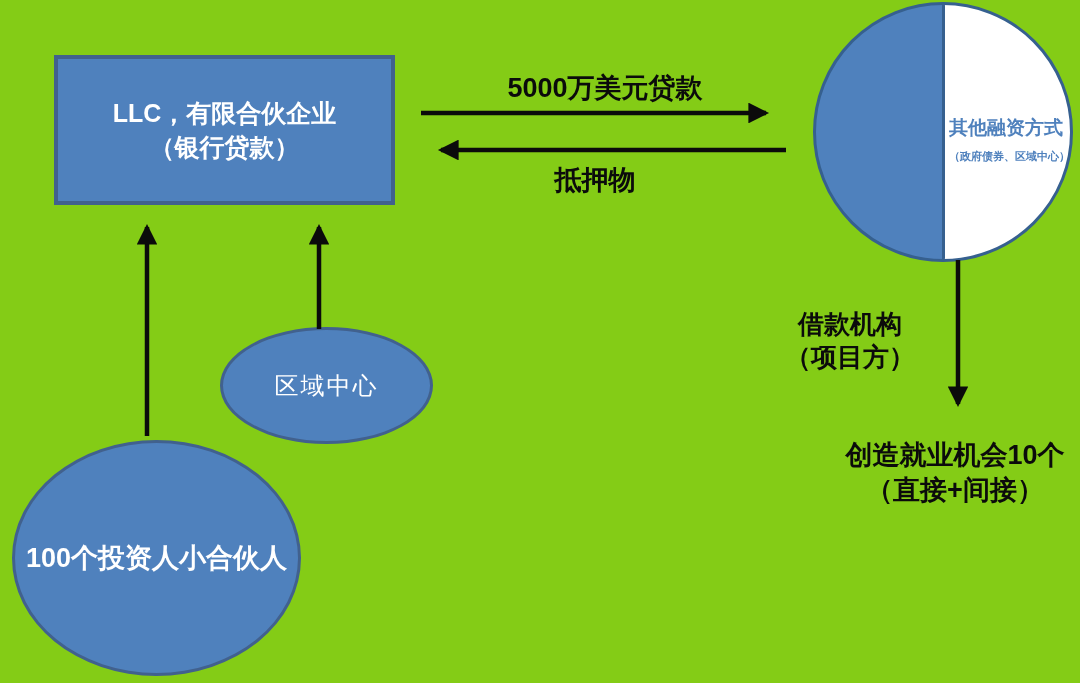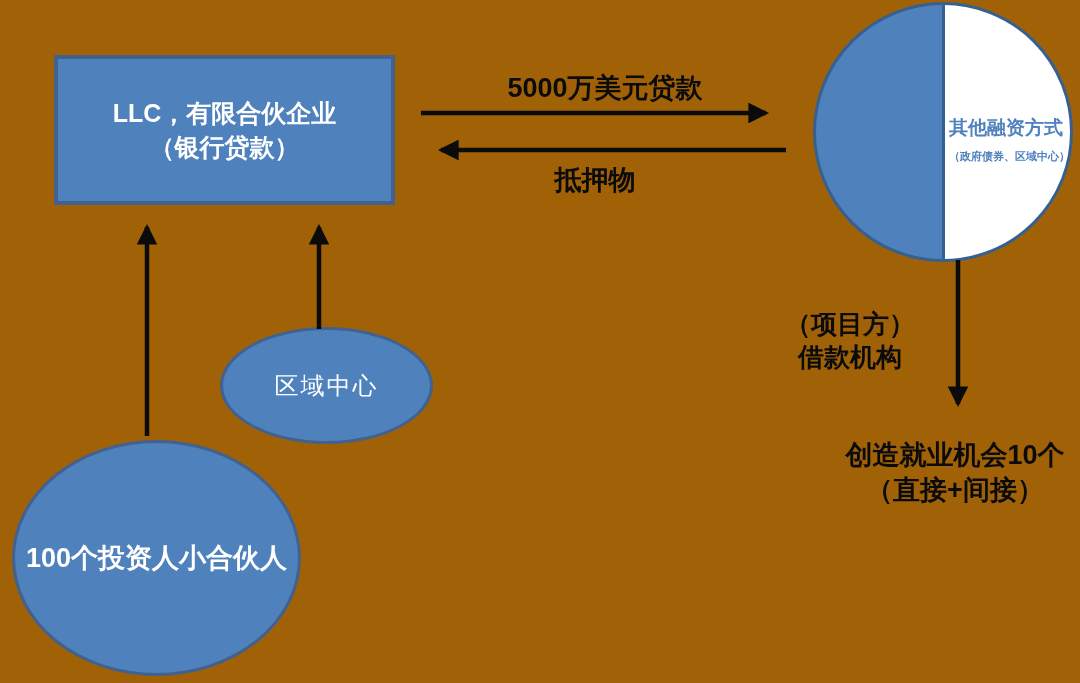--- a/index.html
+++ b/index.html
@@ -5,21 +5,21 @@
   html, body {
     margin: 0;
     padding: 0;
     background: #ffffff;
     font-family: "Liberation Sans", "DejaVu Sans", sans-serif;
   }
   .canvas {
     position: relative;
     width: 1080px;
     height: 683px;
-    background: #a16207;
+    background: #84cc16;
     overflow: hidden;
   }
   
   .llc-box {
     position: absolute;
     left: 54px; top: 55px;
     width: 341px; height: 150px;
     box-sizing: border-box;
     background: #4f81bd;
     border: 4px solid #41618e;
@@ -168,22 +168,22 @@
     <line x1="147" y1="436" x2="147" y2="227" stroke="#0b0b0b" stroke-width="4.5" marker-end="url(#arrowhead)"></line>
     <line x1="319" y1="329" x2="319" y2="227" stroke="#0b0b0b" stroke-width="4.5" marker-end="url(#arrowhead)"></line>
     <line x1="958" y1="260" x2="958" y2="404" stroke="#0b0b0b" stroke-width="4.5" marker-end="url(#arrowhead)"></line>
   </svg>
 
   <div class="label loan-label">5000万美元贷款</div>
 
   <div class="label collateral-label">抵押物</div>
 
   <div class="label borrower-label">
+    <div>借款机构</div>
     <div>（项目方）</div>
-    <div>借款机构</div>
   </div>
 
   <div class="label jobs-label">
     <div>创造就业机会10个</div>
     <div>（直接+间接）</div>
   </div>
 
 </div>
 
 </body></html>

